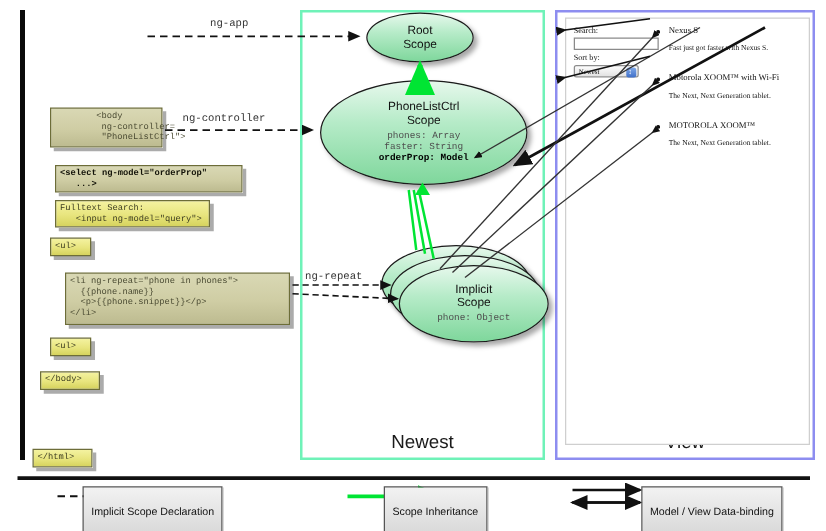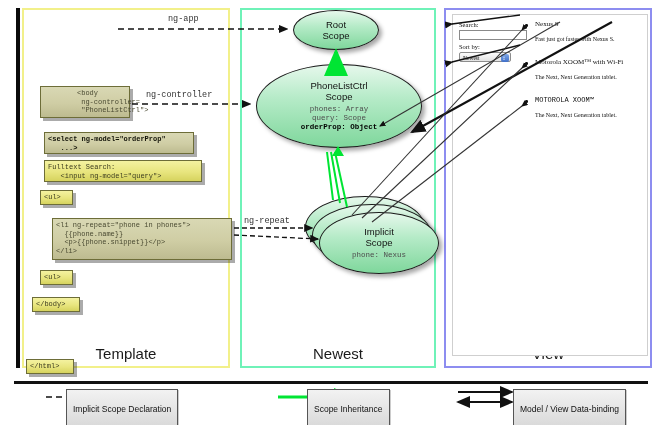--- a/index.html
+++ b/index.html
@@ -68,39 +68,36 @@
 
   svg.ov{position:absolute;left:0;top:0;width:661px;height:425px;pointer-events:none;}
 </style>
 </head>
 <body>
 
 <div id="canvas">
 
   <div class="left-rule"></div>
 
-  <div class="panel tpl">
-    <div class="panel-label">Template</div>
-  </div>
   <div class="panel mdl">
     <div class="panel-label">Newest</div>
   </div>
   <div class="panel vw">
     <div class="panel-label">View</div>
   </div>
 
 
   <div class="cbox grey" style="left:40px;top:86px;width:90px;height:32px;padding-left:36px;">&lt;body
  ng-controller=
  "PhoneListCtrl"&gt;</div>
 
   <div class="cbox grey bold" style="left:44px;top:132px;width:150px;height:22px;">&lt;select ng-model="orderProp"
    ...&gt;</div>
 
-  <div class="cbox" style="left:44px;top:160px;width:158px;height:22px;">Fulltext Search:
+  <div class="cbox" style="left:44px;top:160px;width:124px;height:22px;">Fulltext Search:
    &lt;input ng-model="query"&gt;</div>
 
   <div class="cbox" style="left:40px;top:190px;width:33px;height:15px;">&lt;ul&gt;</div>
 
   <div class="cbox grey" style="left:52px;top:218px;width:180px;height:42px;">&lt;li ng-repeat="phone in phones"&gt;
   {{phone.name}}
   &lt;p&gt;{{phone.snippet}}&lt;/p&gt;
 &lt;/li&gt;</div>
 
   <div class="cbox" style="left:40px;top:270px;width:33px;height:15px;">&lt;ul&gt;</div>
@@ -112,32 +109,32 @@
   <div class="ell" style="left:293px;top:10px;width:86px;height:40px;">
     <div class="ttl">Root</div>
     <div class="ttl">Scope</div>
   </div>
 
   <div class="ell" style="left:256px;top:64px;width:166px;height:84px;">
     <div class="ttl">PhoneListCtrl</div>
     <div class="ttl">Scope</div>
     <div class="props">
       <div>phones: Array</div>
-      <div>query: Scope</div>
-      <div style="font-weight:bold;color:#000;">orderProp: Object</div>
+      <div>faster: String</div>
+      <div style="font-weight:bold;color:#000;">orderProp: Model</div>
     </div>
   </div>
 
   <div class="ell" style="left:305px;top:196px;width:120px;height:62px;"></div>
   <div class="ell" style="left:312px;top:204px;width:120px;height:62px;"></div>
   <div class="ell" style="left:319px;top:212px;width:120px;height:62px;">
     <div class="ttl">Implicit</div>
     <div class="ttl">Scope</div>
     <div class="props">
-      <div>phone: Nexus</div>
+      <div>phone: Object</div>
     </div>
   </div>
 
   <div class="view-box">
     <div class="vlab" style="left:6px;top:6px;">Search:</div>
     <div class="vinput" style="left:6px;top:15px;width:68px;height:10px;"></div>
     <div class="vlab" style="left:6px;top:28px;">Sort by:</div>
     <div class="vselect" style="left:6px;top:37px;">
       <span>Newest</span>
       <span class="knob"></span>
@@ -145,21 +142,21 @@
 
     <div class="bullet" style="left:72px;top:9px;"></div>
     <div class="vtitle" style="left:82px;top:5px;">Nexus S</div>
     <div class="vsnip" style="left:82px;top:21px;">Fast just got faster with Nexus S.</div>
 
     <div class="bullet" style="left:72px;top:47px;"></div>
     <div class="vtitle" style="left:82px;top:43px;">Motorola XOOM™ with Wi-Fi</div>
     <div class="vsnip" style="left:82px;top:59px;">The Next, Next Generation tablet.</div>
 
     <div class="bullet" style="left:72px;top:85px;"></div>
-    <div class="vtitle" style="left:82px;top:81px;font-family:Liberation Mono, monospace;">MOTOROLA XOOM™</div>
+    <div class="vtitle" style="left:82px;top:81px;">MOTOROLA XOOM™</div>
     <div class="vsnip" style="left:82px;top:97px;">The Next, Next Generation tablet.</div>
   </div>
 
   <svg class="ov">
     <defs>
       <marker id="ah" markerWidth="7" markerHeight="7" refX="6" refY="3" orient="auto">
         <path d="M0,0 L7,3 L0,6 z" fill="#111"></path>
       </marker>
       <marker id="ahg" markerWidth="7" markerHeight="7" refX="6" refY="3" orient="auto">
         <path d="M0,0 L7,3 L0,6 z" fill="#00e533"></path>

